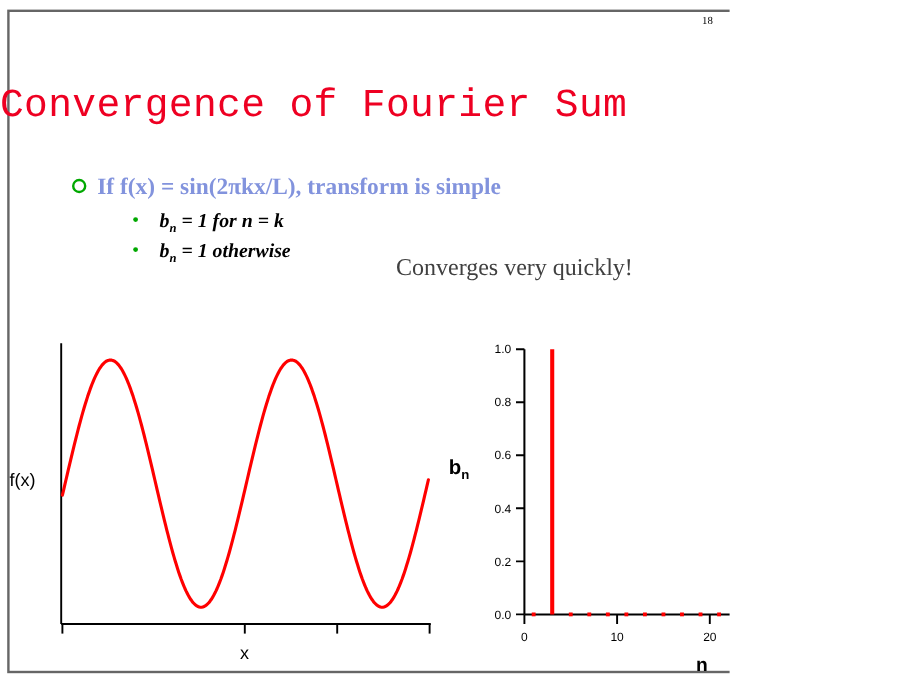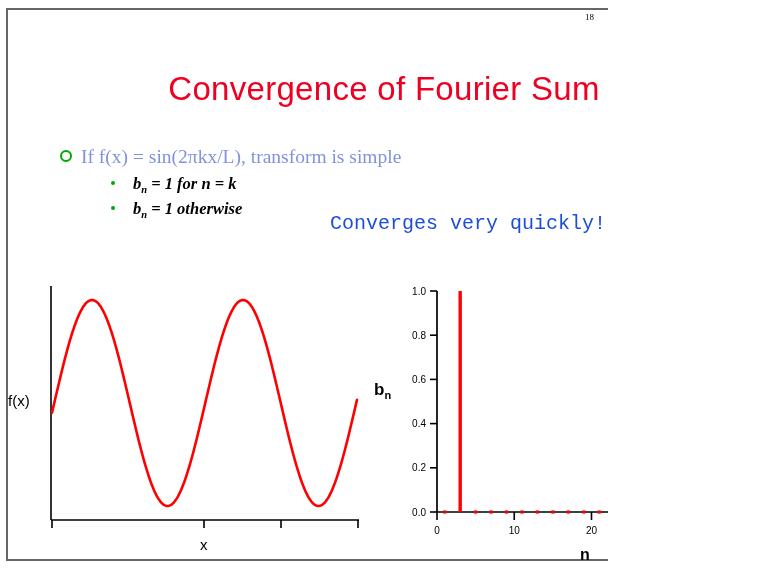--- a/index.html
+++ b/index.html
@@ -32,22 +32,21 @@
     font-family: "Liberation Serif", serif;
     font-size: 9px;
     color: #000000;
     letter-spacing: 0px;
   }
   #slide-title {
     position: absolute;
     left: 0;
     top: 70px;
     width: 768px;
-    text-align: center;
-    font-family: Liberation Sans, sans-serif;
+    font-family: Liberation Mono, monospace;
     font-size: 33px;
     color: #ee0022;
     letter-spacing: 0.3px;
   }
   
   #bullet-block {
     position: absolute;
     left: 60px;
     top: 146px;
     width: 620px;
@@ -65,20 +64,21 @@
     border-radius: 50%;
     box-sizing: border-box;
     position: relative;
     top: -1px;
   }
   .bullet-l1 .txt {
     font-family: "Liberation Serif", serif;
     font-size: 19.5px;
     color: #8293dd;
     white-space: nowrap;
+    font-weight: bold;
   }
   .sub-list {
     margin-top: 6px;
     margin-left: 51px;
   }
   .bullet-l2 {
     display: flex;
     align-items: baseline;
     gap: 18px;
     height: 25px;
@@ -102,23 +102,23 @@
   }
   .bullet-l2 .txt sub {
     font-size: 10.5px;
     font-style: italic;
     font-weight: bold;
   }
   #converges-note {
     position: absolute;
     left: 330px;
     top: 212px;
-    font-family: Liberation Mono, monospace;
+    font-family: Liberation Serif, serif;
     font-size: 20px;
-    color: #1d4ed8;
+    color: #404040;
     white-space: nowrap;
   }
   
   #plot-sine {
     position: absolute;
     left: 0px;
     top: 270px;
     width: 390px;
     height: 300px;
   }

